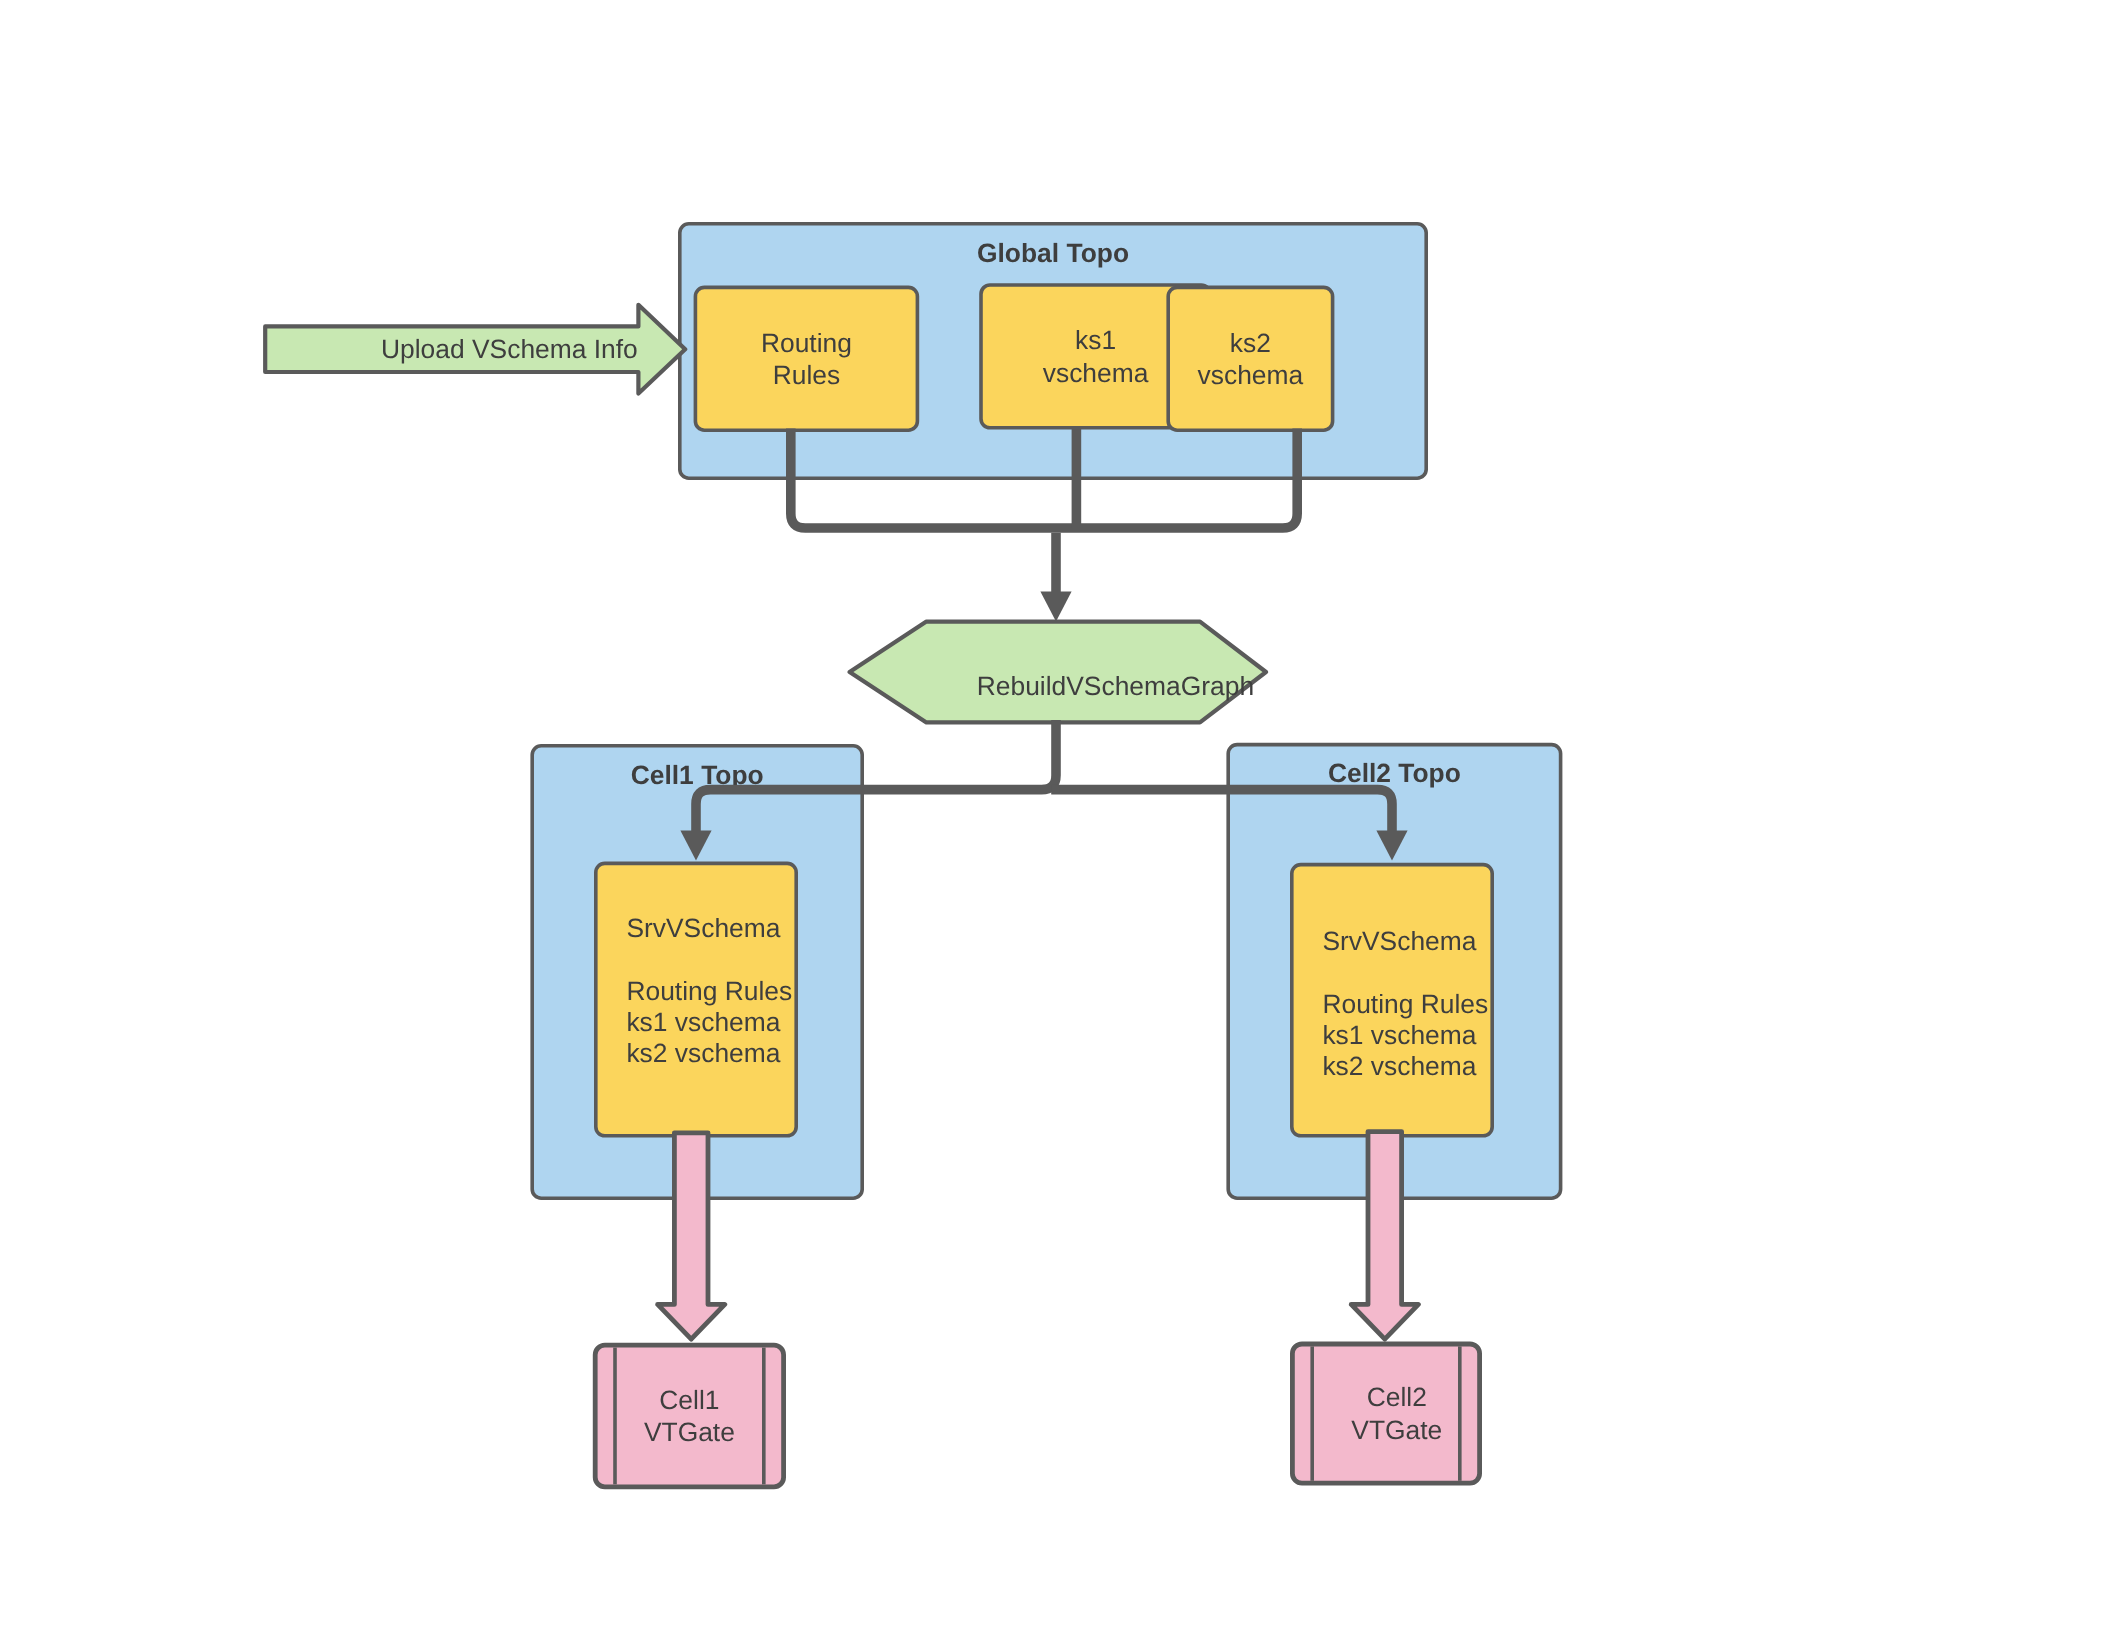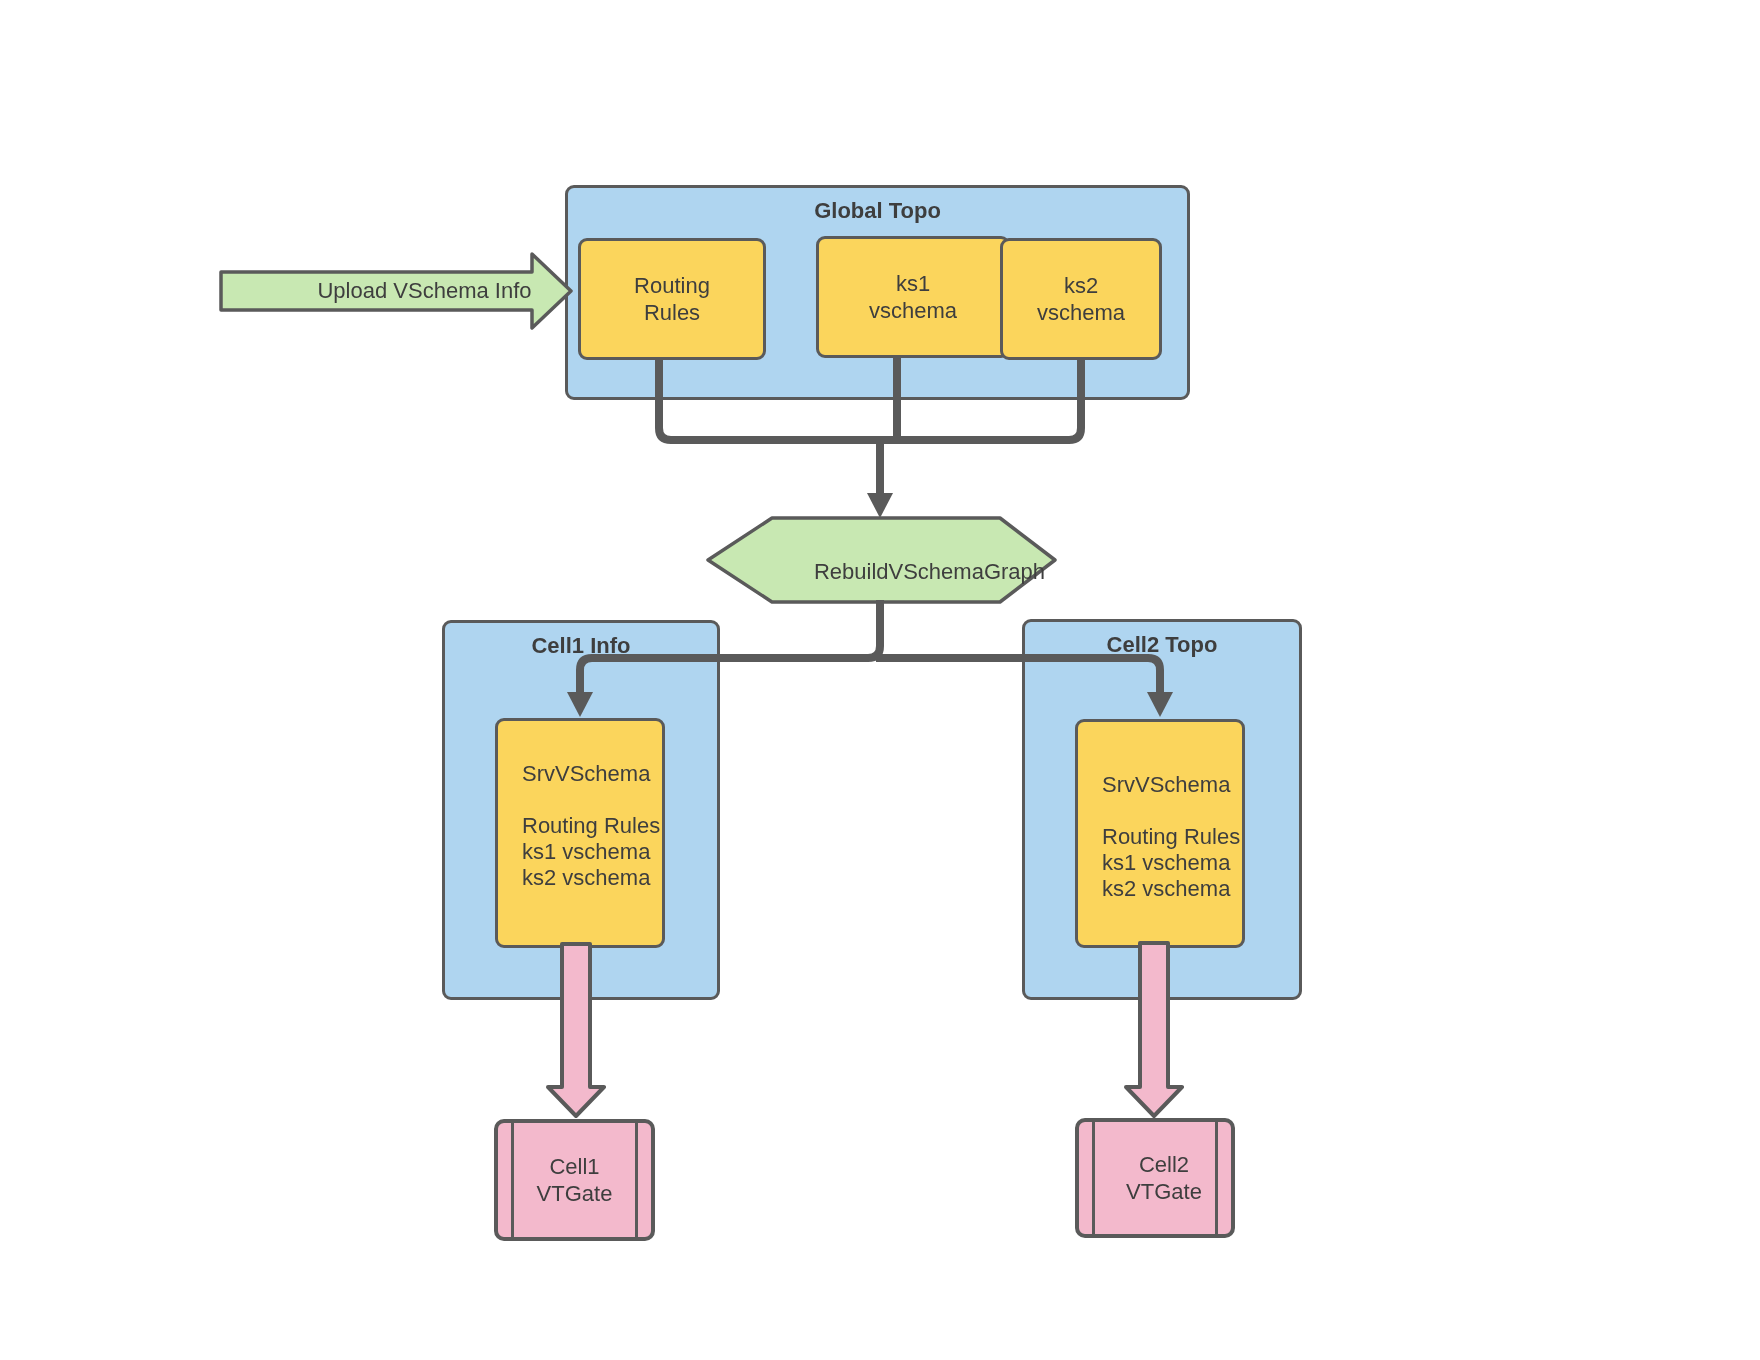--- a/index.html
+++ b/index.html
@@ -72,27 +72,27 @@
   </div>
 
   <div class="abs node" style="left:578px;top:238px;width:188px;height:122px;">
     <div>Routing</div>
     <div>Rules</div>
   </div>
   <div class="abs node" style="left:816px;top:236px;width:194px;height:122px;">
     <div>ks1</div>
     <div>vschema</div>
   </div>
-  <div class="abs node" style="left:1000px;top:238px;width:162px;height:122px;">
+  <div class="abs node" style="left:972px;top:238px;width:140px;height:122px;">
     <div>ks2</div>
     <div>vschema</div>
   </div>
 
   <div class="abs container" style="left:442px;top:620px;width:278px;height:380px;">
-    <div class="container-title">Cell1 Info</div>
+    <div class="container-title">Cell1 Topo</div>
   </div>
   <div class="abs srv-node" style="left:495px;top:718px;width:170px;height:230px;padding-top:40px;">
     <div class="tline">SrvVSchema</div>
     <div class="tgap"></div>
     <div class="tline">Routing Rules</div>
     <div class="tline">ks1 vschema</div>
     <div class="tline">ks2 vschema</div>
   </div>
 
   <div class="abs container" style="left:1022px;top:619px;width:280px;height:381px;">

